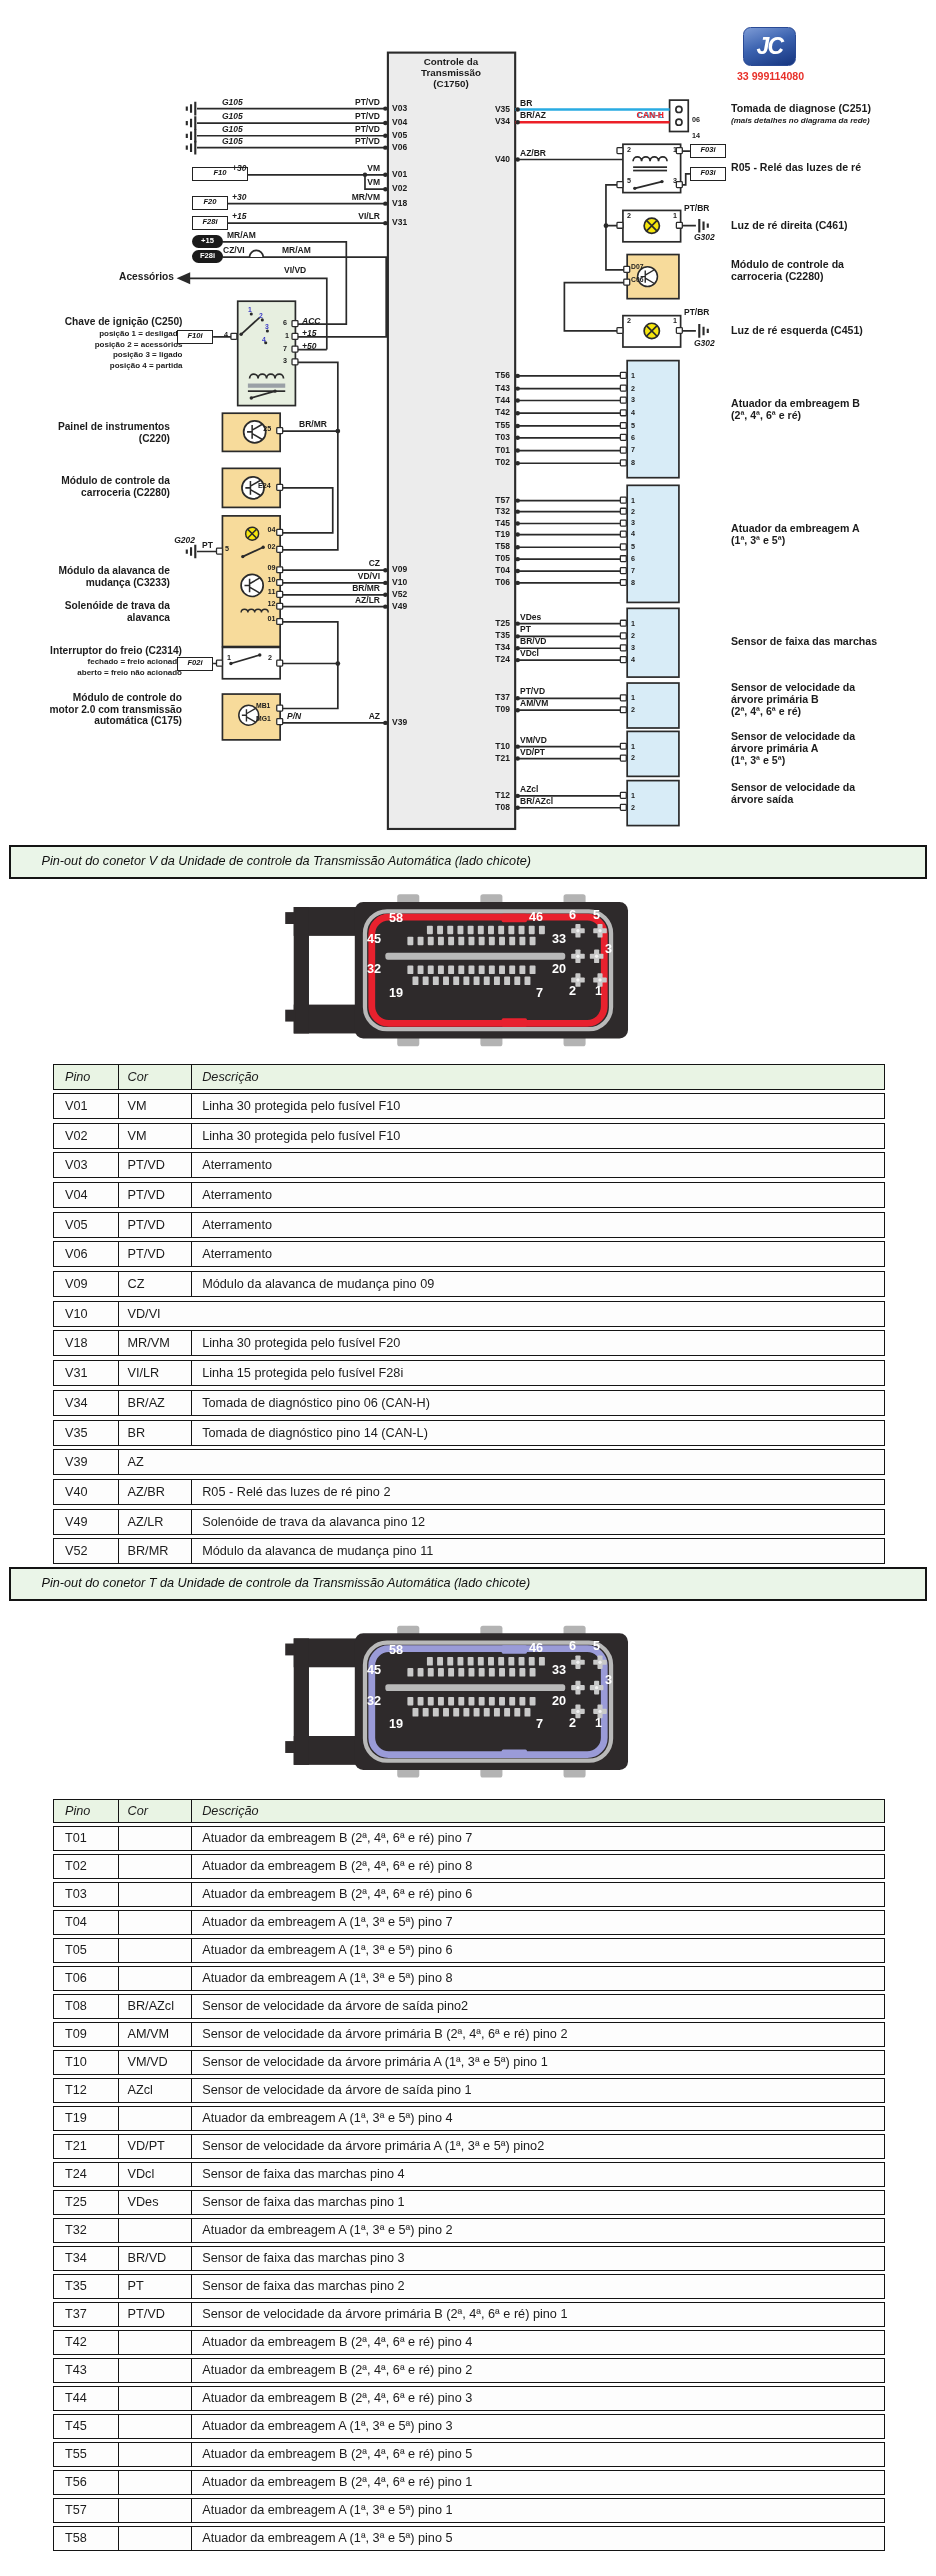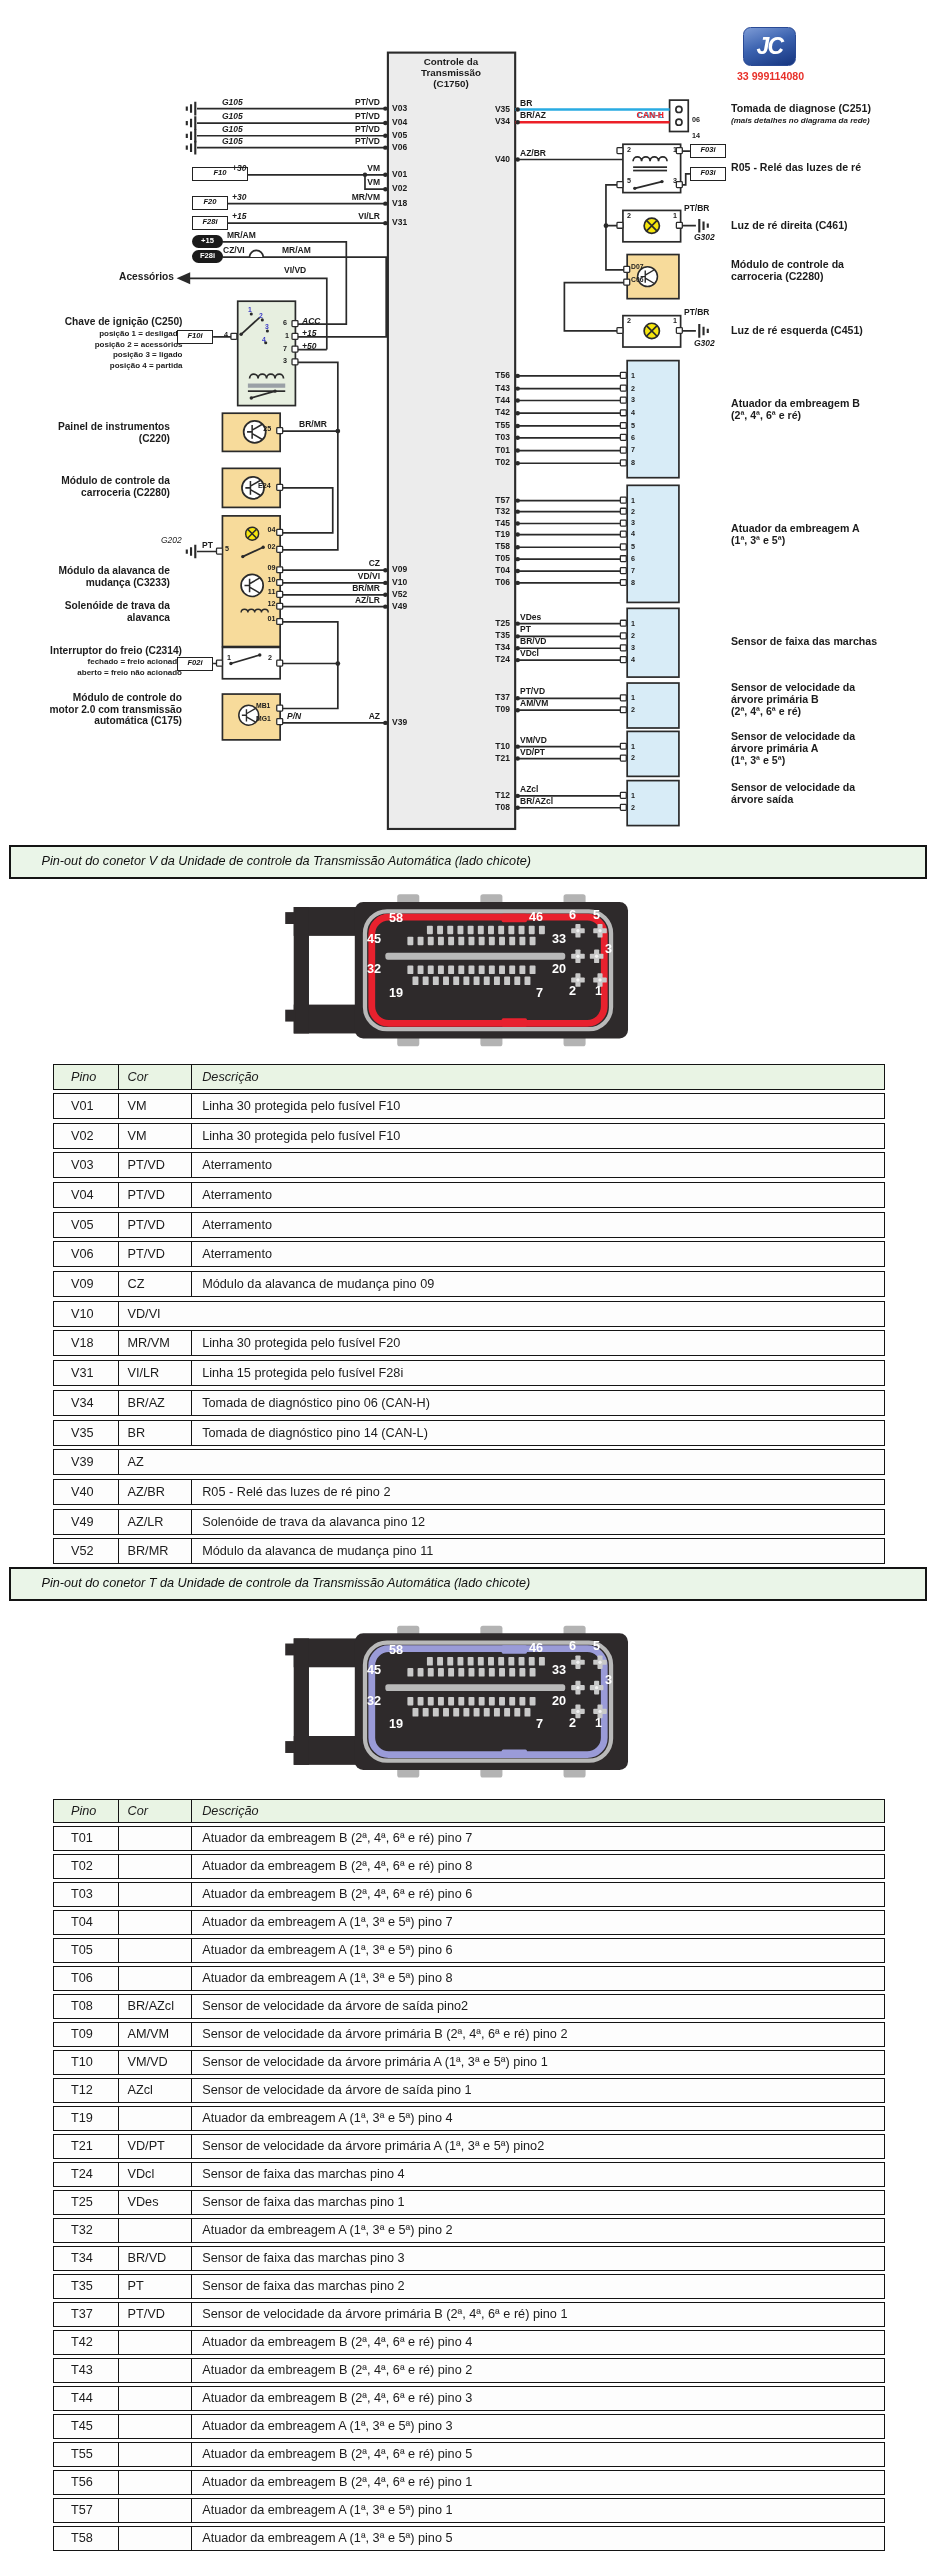--- a/index.html
+++ b/index.html
@@ -10,42 +10,42 @@
 
 .comp{position:absolute;z-index:2;text-align:right;font-weight:bold;font-size:10.2px;line-height:11.5px;white-space:pre-line}
 .comp.small{font-size:8px;line-height:10.6px}
 .rlab{position:absolute;z-index:2;font-weight:bold;font-size:10.6px;line-height:12px;white-space:pre-line}
 .rlab.sub{font-weight:bold;font-style:italic;font-size:8px}
 .ecu-title{position:absolute;z-index:2;text-align:center;font-weight:bold;font-size:9.8px;line-height:11px;white-space:pre-line}
 
 .wl{font-weight:bold;font-size:8.5px;white-space:nowrap}
 .wr{font-weight:bold;font-size:8.5px;text-align:right;white-space:nowrap}
 .gi{font-weight:bold;font-style:italic;font-size:8.5px;white-space:nowrap}
-.gri{font-weight:normal;font-style:italic;font-size:8.5px;white-space:nowrap}
+.gri{font-weight:bold;font-style:italic;font-size:8.5px;text-align:right;white-space:nowrap}
 .vp{font-weight:bold;font-size:8.5px;white-space:nowrap}
 .vpr{font-weight:bold;font-size:8.5px;text-align:right;white-space:nowrap}
 .pn{font-weight:bold;font-size:7.2px;white-space:nowrap}
 .pnr{font-weight:bold;font-size:7.2px;text-align:right;white-space:nowrap}
 .pn8{font-weight:bold;font-size:6.8px;white-space:nowrap}
 .bn{font-weight:bold;font-size:6.8px;color:#3b3bc4;white-space:nowrap}
 .cn{font-weight:bold;font-size:12.7px;color:#fff;white-space:nowrap}
 .blue{color:#29abe2}.red{color:#ec2028}
 
 .fuse{position:absolute;z-index:2;border:1.7px solid #222;background:#fff;font-weight:bold;font-style:italic;font-size:7.6px;text-align:center;line-height:10.2px;color:#111}
 .pill{position:absolute;z-index:2;background:#1a1a1a;color:#fff;border-radius:6.8px;font-weight:bold;font-size:7.6px;line-height:12.7px;text-align:center}
 
 .logo{position:absolute;z-index:2;width:53px;height:39px;border-radius:7.6px;background:linear-gradient(160deg,#7d9bd6 0%,#3c63b0 45%,#16357f 100%);color:#fff;text-align:center;font-weight:bold;font-style:italic;font-size:23px;line-height:37px;letter-spacing:-1.7px;border:0.8px solid #2a4a95}
 .phone{position:absolute;z-index:2;color:#e8312a;font-weight:bold;font-size:10.6px;text-align:center}
 
 .bar{position:absolute;z-index:2;left:8.5px;width:918px;height:34px;background:#eaf5e8;border:2.5px solid #141414;font-style:italic;font-size:12.7px;line-height:29px;padding-left:31px;color:#111}
 
 .trow{position:absolute;z-index:2;left:53px;width:832px;border:1.7px solid #141414;background:#fdfdfd;display:flex;align-items:center}
 .trow.head{background:#e9f4e4;font-style:italic}
 .tc{font-size:12.7px;color:#1b1b1b;overflow:hidden;white-space:nowrap}
-.tc.c1{width:64px;padding-left:17px}
+.tc.c1{width:64px;padding-left:11px}
 .tc.c2{width:73px;padding-left:8.5px;border-left:1.7px solid #141414;align-self:stretch;display:flex;align-items:center}
 .tc.c3{flex:1;padding-left:10.2px;border-left:1.7px solid #141414;align-self:stretch;display:flex;align-items:center}
 </style>
 </head>
 <body>
 
 <div class="page" id="page">
 
   <svg class="layer" id="svg" width="937" height="2576" viewBox="0 0 1104 3036">
     <defs>

